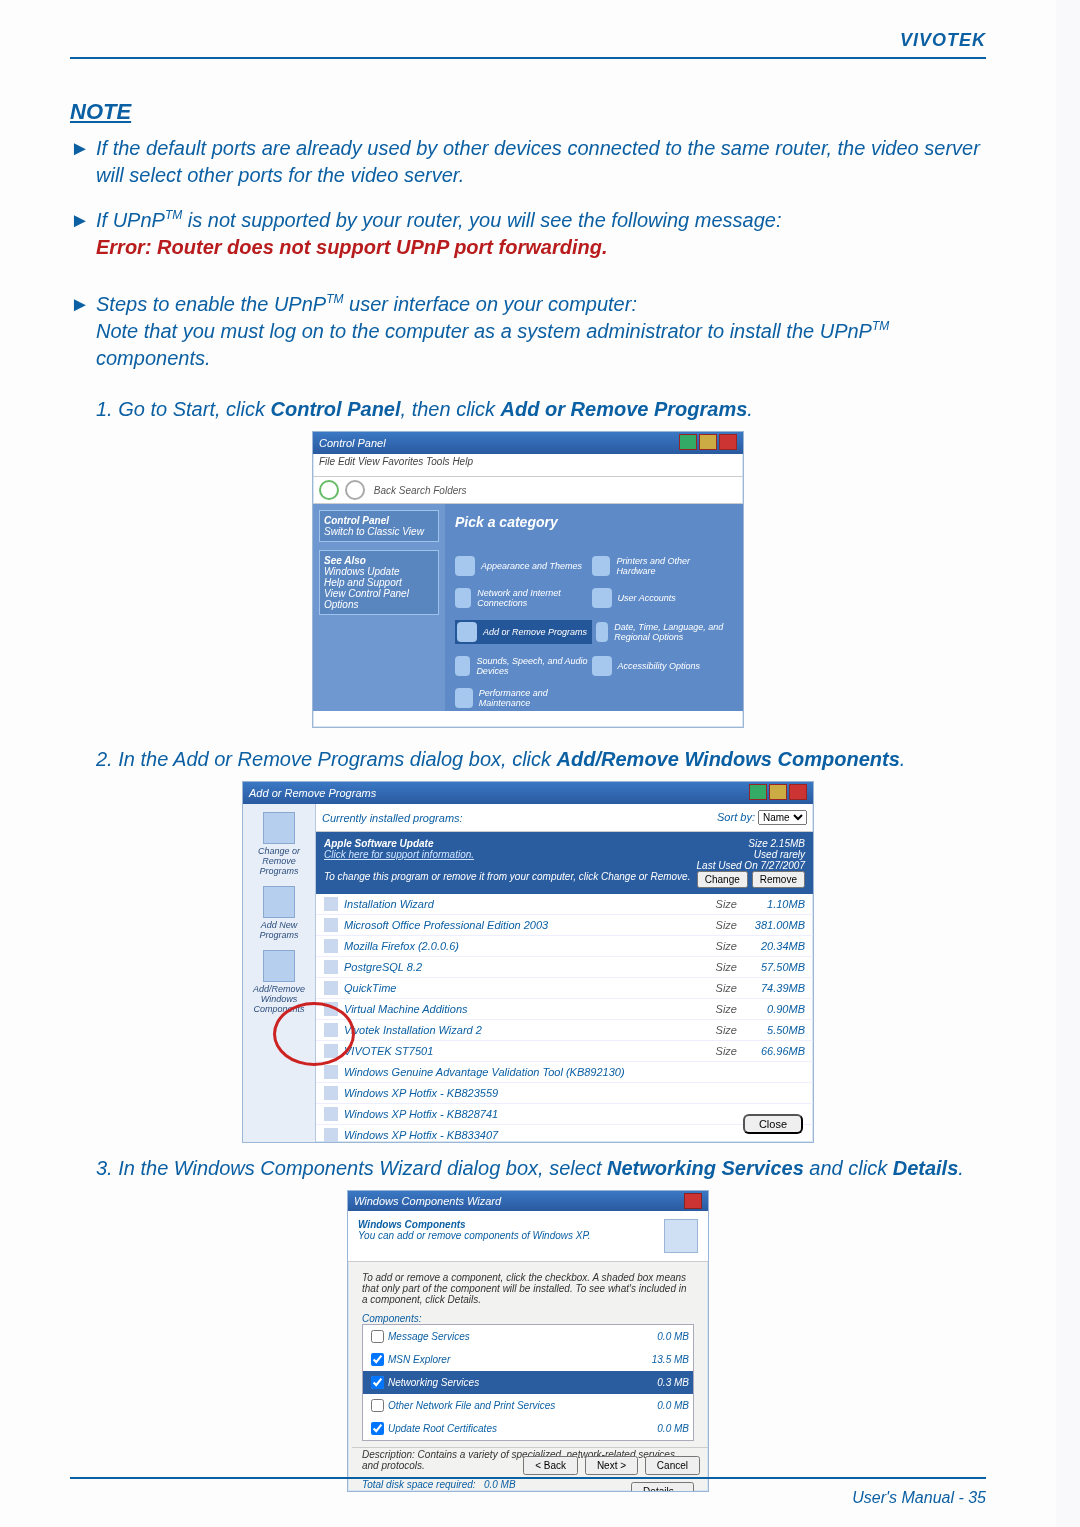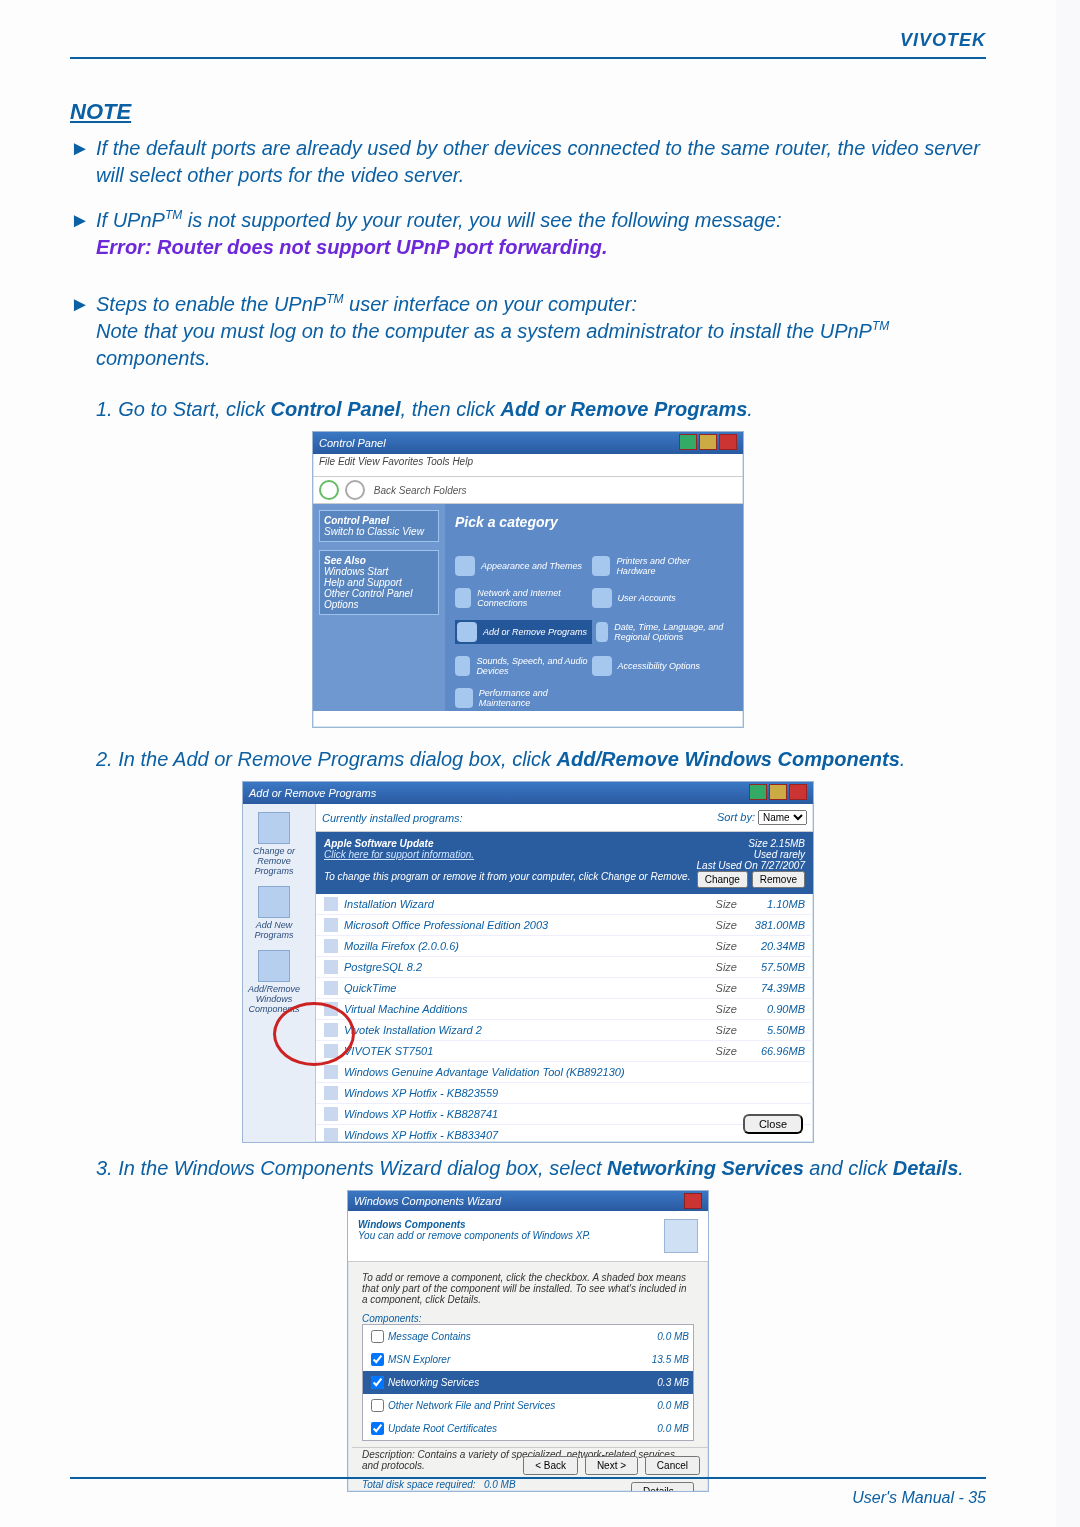--- a/index.html
+++ b/index.html
@@ -46,21 +46,21 @@
   }
   .note-item {
     margin: 10px 0 18px 0;
     display: flex;
   }
   .note-arrow {
     flex: 0 0 auto;
     width: 26px;
   }
   .note-body { flex: 1 1 auto; }
-  .bold-up { font-weight: bold; font-style: italic; color:#6d28d9;}
+  .bold-up { font-weight: bold; font-style: italic; color:#b91c1c;}
   .sup { font-size: 12px; vertical-align: super; }
   .steps {
     color: #0b5fa3;
     font-style: italic;
     font-size: 20px;
     margin-top: 26px;
   }
   .steps .indent { margin-left: 26px; }
   .b { font-weight: bold; color:#0b5fa3; font-style: italic;}
   .screenshot {
@@ -88,21 +88,21 @@
   .sh1 .side{width:120px;background:#6f98d0;color:#fff;font-size:10px;padding:6px;}
   .sh1 .side .box{background:#5a86c0;border:1px solid #9ec2ea;padding:4px;margin-bottom:8px;}
   .sh1 .main{flex:1;background:#5e8bc8;color:#fff;padding:10px;font-size:11px;position:relative;}
   .sh1 .main h4{margin:0 0 20px 0;font-size:14px;font-weight:bold;}
   .sh1 .cat{display:inline-flex;align-items:center;width:48%;font-size:9px;margin:6px 0;color:#fff;}
   .sh1 .cat .ic{width:20px;height:20px;background:#a6c8ef;border-radius:4px;margin-right:6px;}
   .sh1 .cat.hi{background:#24569a;padding:2px;}
   
   .sh2{width:570px;height:360px;position:relative;overflow:hidden;font-size:11px;}
   .sh2 .body{display:flex;height:calc(100% - 22px);}
-  .sh2 .side{width:72px;background:#e8eef8;border-right:1px solid #b5c6de;display:flex;flex-direction:column;padding-top:8px;}
+  .sh2 .side{width:72px;background:#e8eef8;border-right:1px solid #b5c6de;display:flex;flex-direction:column;align-items:center;padding-top:8px;}
   .sh2 .side .sitm{width:62px;text-align:center;font-size:9px;color:#2a4d7c;margin-bottom:10px;}
   .sh2 .side .sitm .ic{width:30px;height:30px;margin:0 auto 2px auto;background:#b7cfef;border:1px solid #8aa9d0;}
   .redcircle{position:absolute;left:30px;top:220px;width:76px;height:58px;border:3px solid #c22;border-radius:50%;}
   .sh2 .main{flex:1;display:flex;flex-direction:column;}
   .sh2 .hdr{display:flex;justify-content:space-between;align-items:center;padding:6px;border-bottom:1px solid #ccc;}
   .sh2 select{font-size:10px;}
   .sh2 .row{display:flex;align-items:center;padding:3px 8px;border-bottom:1px solid #eef;}
   .sh2 .row .ic{width:14px;height:14px;background:#c9d8ef;margin-right:6px;}
   .sh2 .row .nm{flex:1;}
   .sh2 .row .lab{width:36px;text-align:right;color:#555;margin-right:8px;}
@@ -188,23 +188,23 @@
       <div class="menubar">File   Edit   View   Favorites   Tools   Help</div>
       <div class="toolbar"><span class="circle"></span><span class="circle" style="border-color:#aaa"></span>&nbsp;<span>Back        Search    Folders</span></div>
       <div class="body">
         <div class="side">
           <div class="box">
             <b>Control Panel</b><br>
             <span>Switch to Classic View</span>
           </div>
           <div class="box">
             <b>See Also</b><br>
-            <span>Windows Start</span><br>
+            <span>Windows Update</span><br>
             <span>Help and Support</span><br>
-            <span>Other Control Panel Options</span>
+            <span>View Control Panel Options</span>
           </div>
         </div>
         <div class="main">
           <h4>Pick a category</h4>
           <div>
             <span class="cat">
                 <span class="ic"></span>
                 <span>Appearance and Themes</span>
               </span>
             <span class="cat">
@@ -372,21 +372,21 @@
           <span>You can add or remove components of Windows XP.</span>
         </div>
         <div class="ico"></div>
       </div>
       <div class="inner">
         <p>To add or remove a component, click the checkbox. A shaded box means that only part of the component will be installed. To see what's included in a component, click Details.</p>
         <div>Components:</div>
         <div class="list" id="sh3rows">
             <div class="r">
               <input type="checkbox" style="">
-              <span class="nm">Message Contains</span>
+              <span class="nm">Message Services</span>
               <span>0.0 MB</span>
             </div>
             <div class="r">
               <input type="checkbox" checked="" style="">
               <span class="nm">MSN Explorer</span>
               <span>13.5 MB</span>
             </div>
             <div class="r sel">
               <input type="checkbox" checked="" style="">
               <span class="nm">Networking Services</span>

